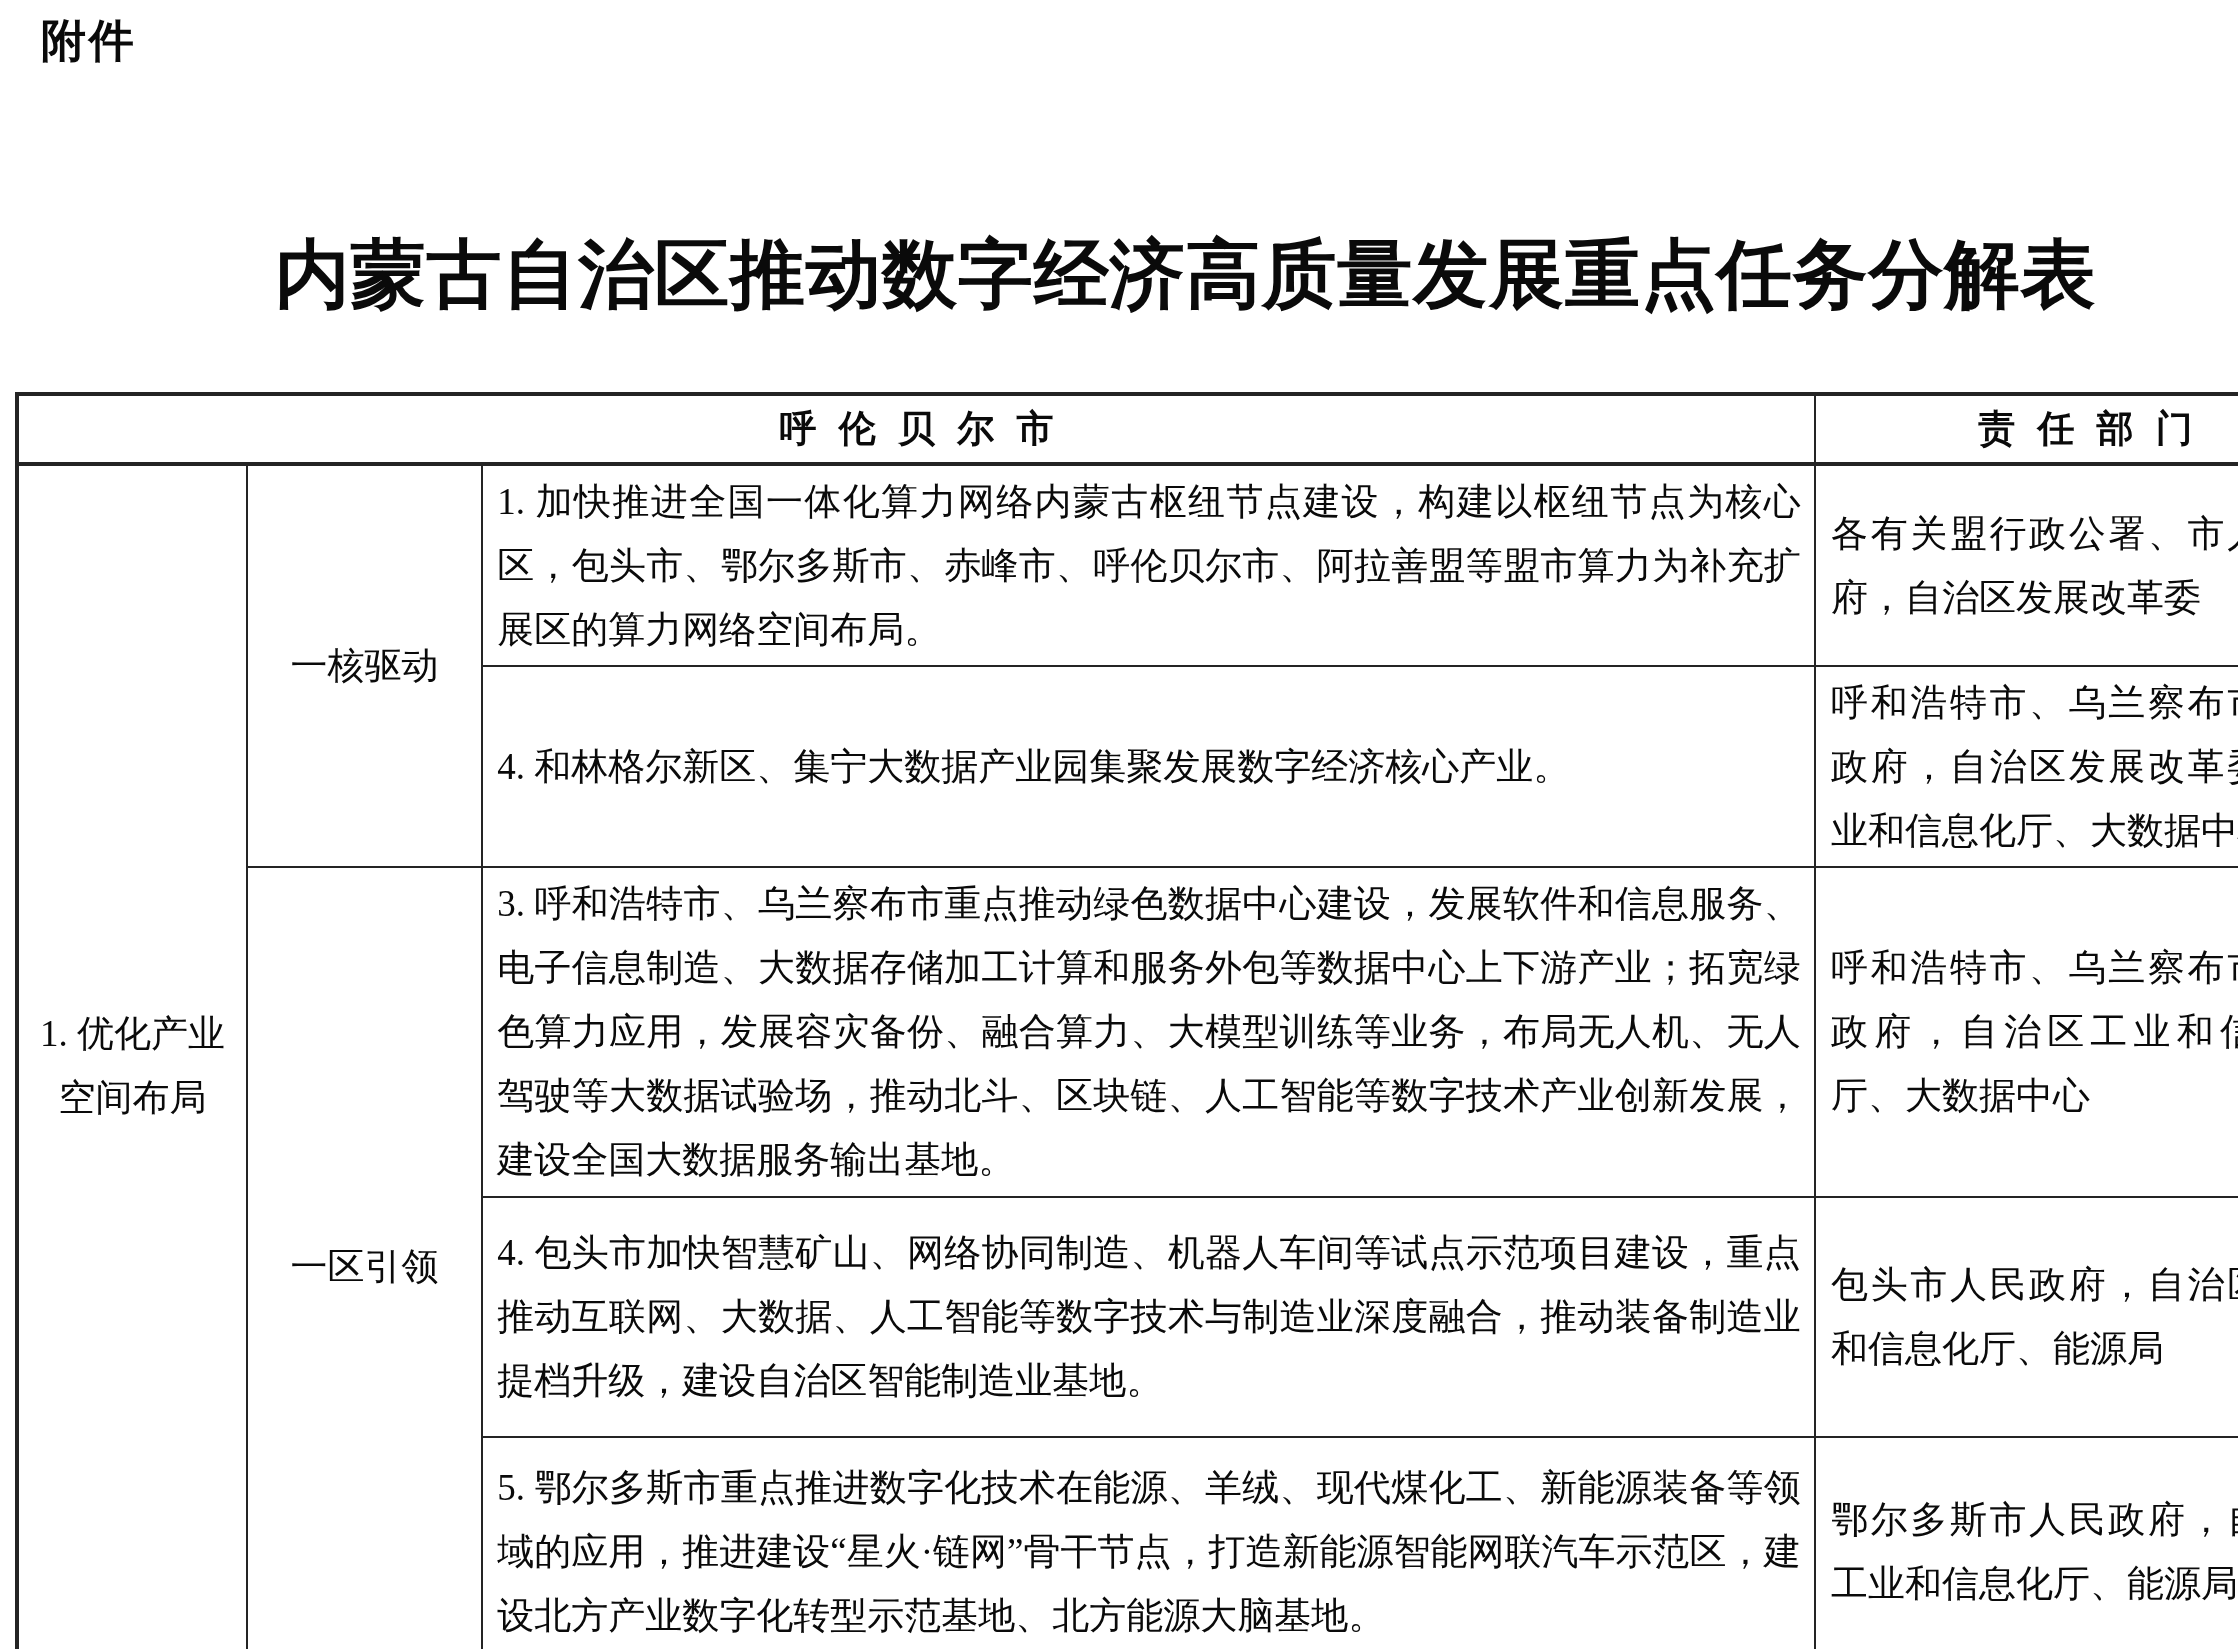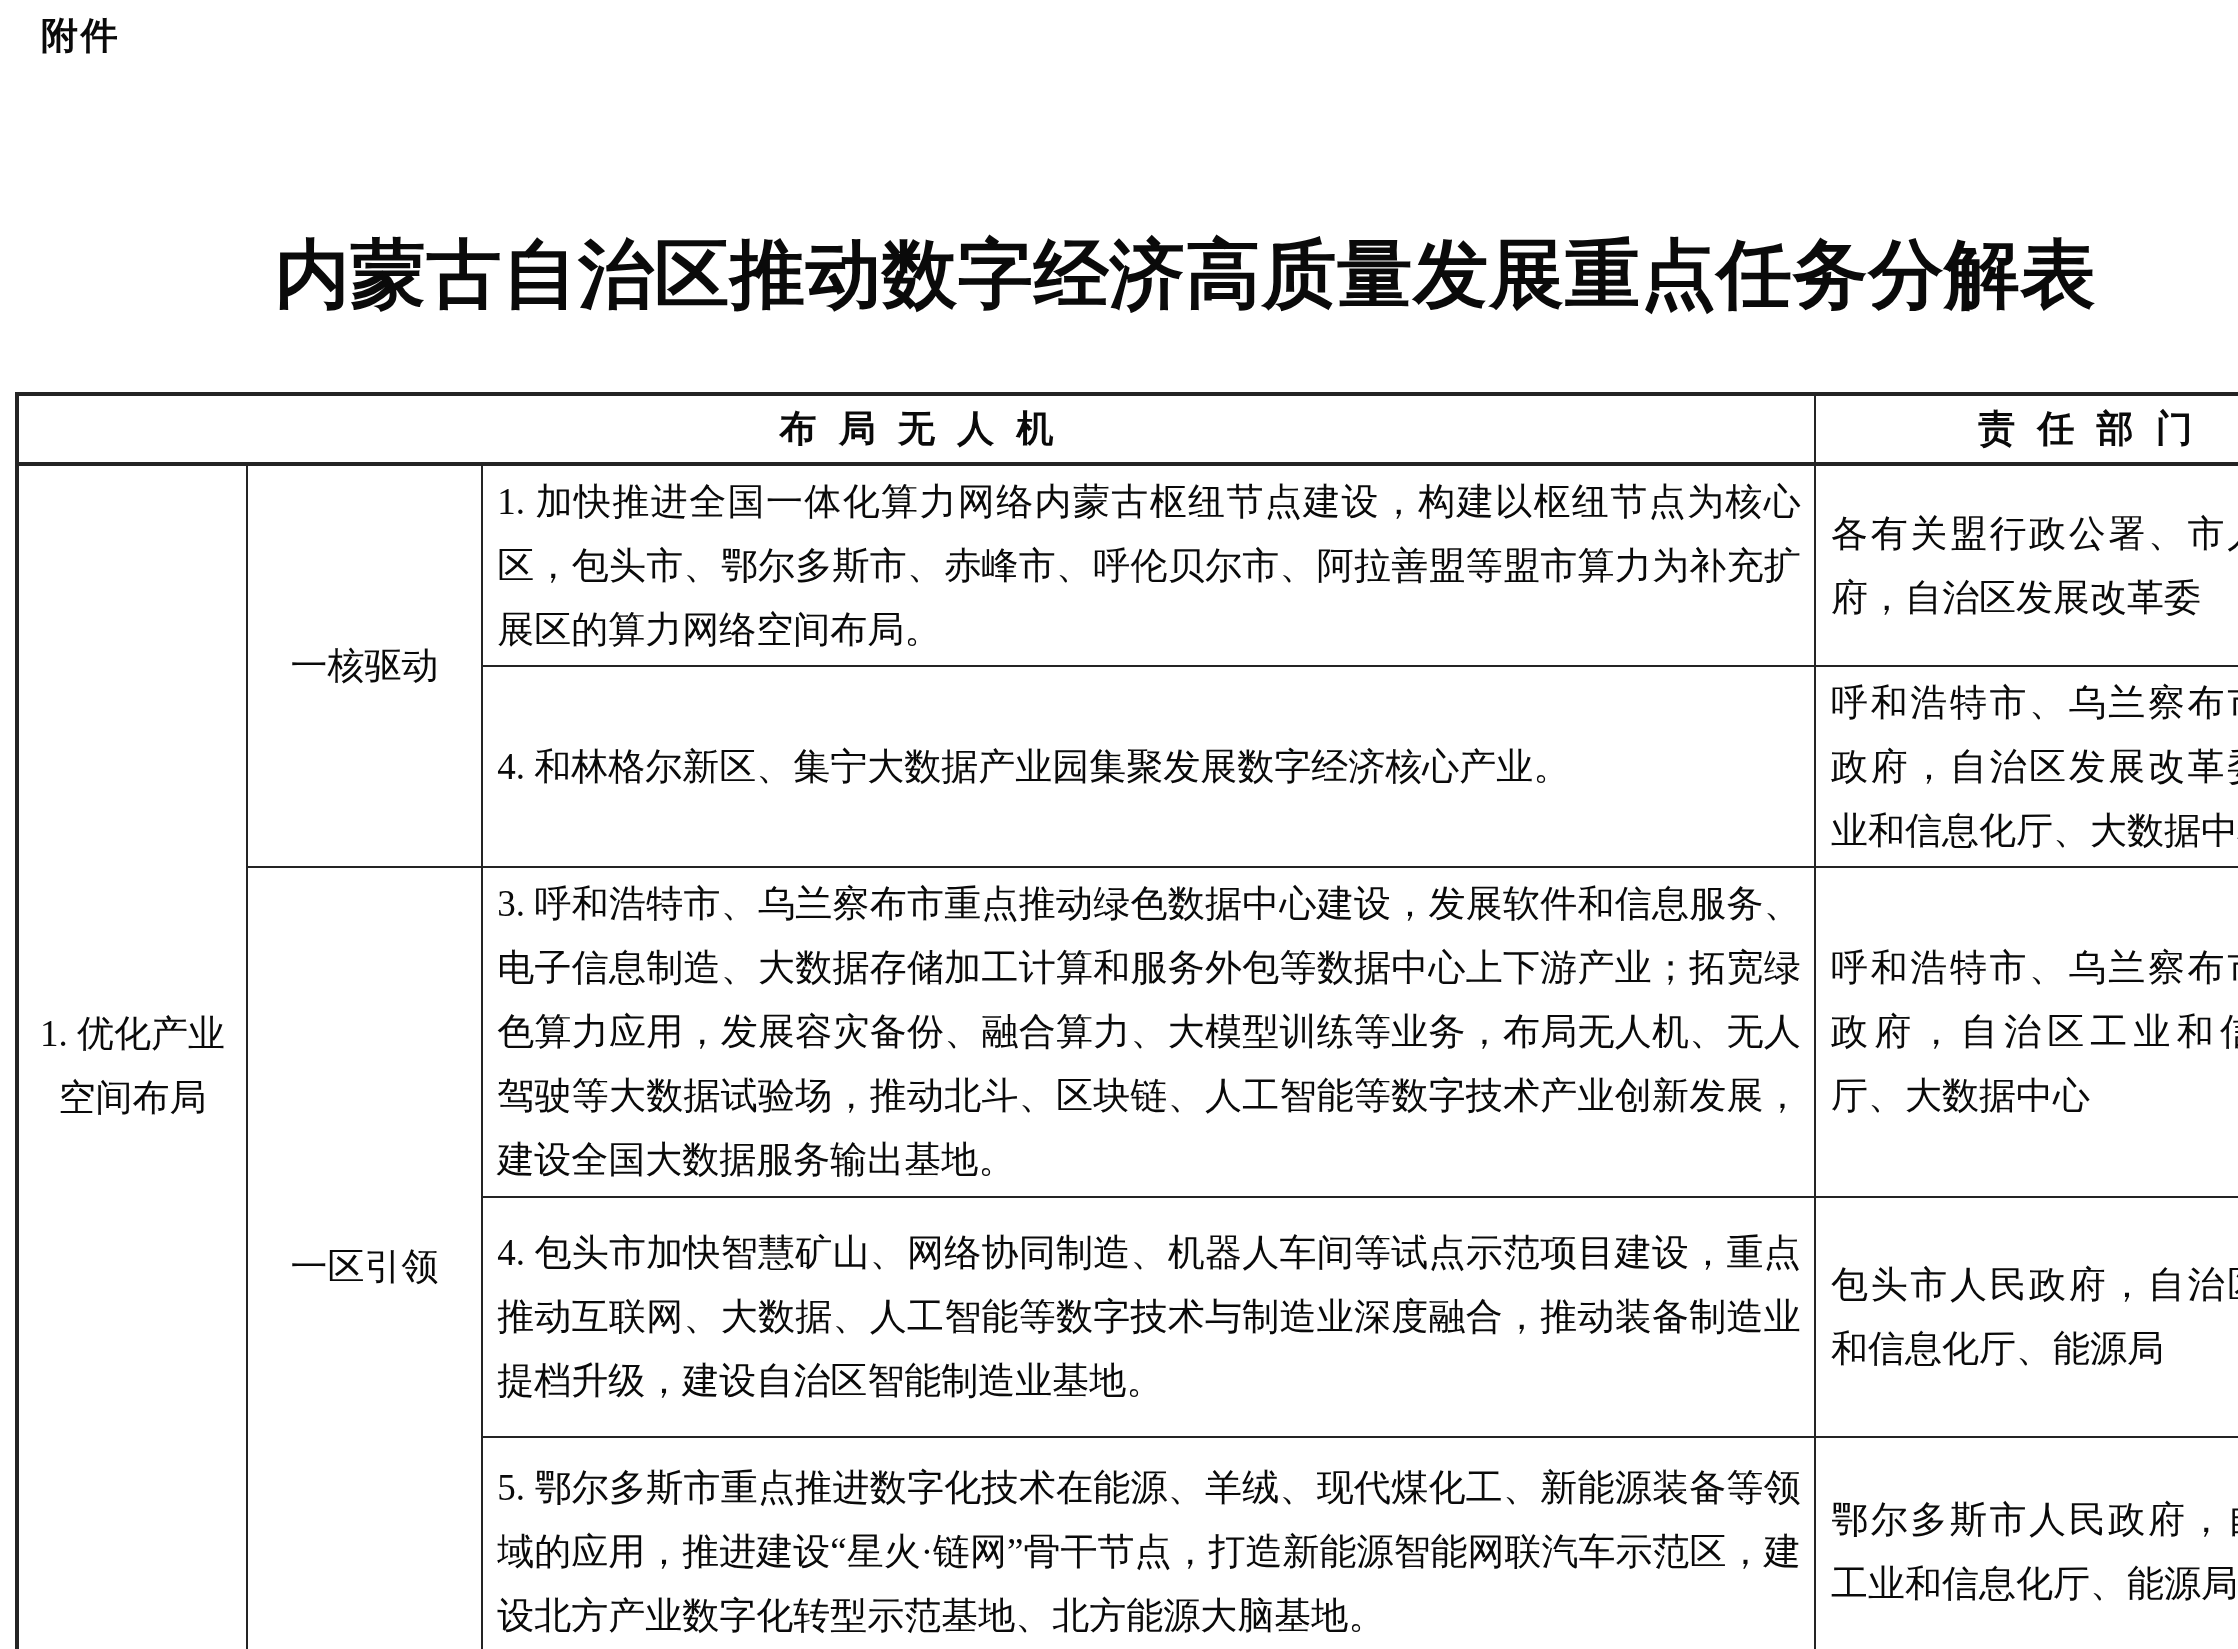--- a/index.html
+++ b/index.html
@@ -17,21 +17,21 @@
     width: 2371px;
     height: 1650px;
     background: #ffffff;
   }
   .attachment-label {
     position: absolute;
     left: 41px;
     top: 13.4px;
     font-family: "Liberation Sans", "DejaVu Sans", sans-serif;
     font-weight: 700;
-    font-size: 37px;
+    font-size: 45px;
     line-height: 1.25;
     letter-spacing: 2.7px;
   }
   .doc-title {
     position: absolute;
     left: 0;
     right: 0;
     top: 184px;
     text-align: center;
     font-size: 75px;
@@ -104,21 +104,21 @@
 
   <table class="task-table">
     <colgroup>
       <col class="c-cat">
         <col class="c-sub">
         <col class="c-task">
         <col class="c-dept">
     </colgroup>
     <tbody>
       <tr class="row-header">
-        <td colspan="3" class="cell-header">布局无人机</td>
+        <td colspan="3" class="cell-header">呼伦贝尔市</td>
         <td class="cell-header">责任部门</td>
       </tr>
 
       <tr class="row-1">
         <td rowspan="5" class="cell-category">1. 优化产业空间布局</td>
         <td rowspan="2" class="cell-group">一核驱动</td>
         <td class="cell-task">1. 加快推进全国一体化算力网络内蒙古枢纽节点建设，构建以枢纽节点为核心区，包头市、鄂尔多斯市、赤峰市、呼伦贝尔市、阿拉善盟等盟市算力为补充扩展区的算力网络空间布局。</td>
         <td class="cell-dept">各有关盟行政公署、市人民政府，自治区发展改革委</td>
       </tr>
 

